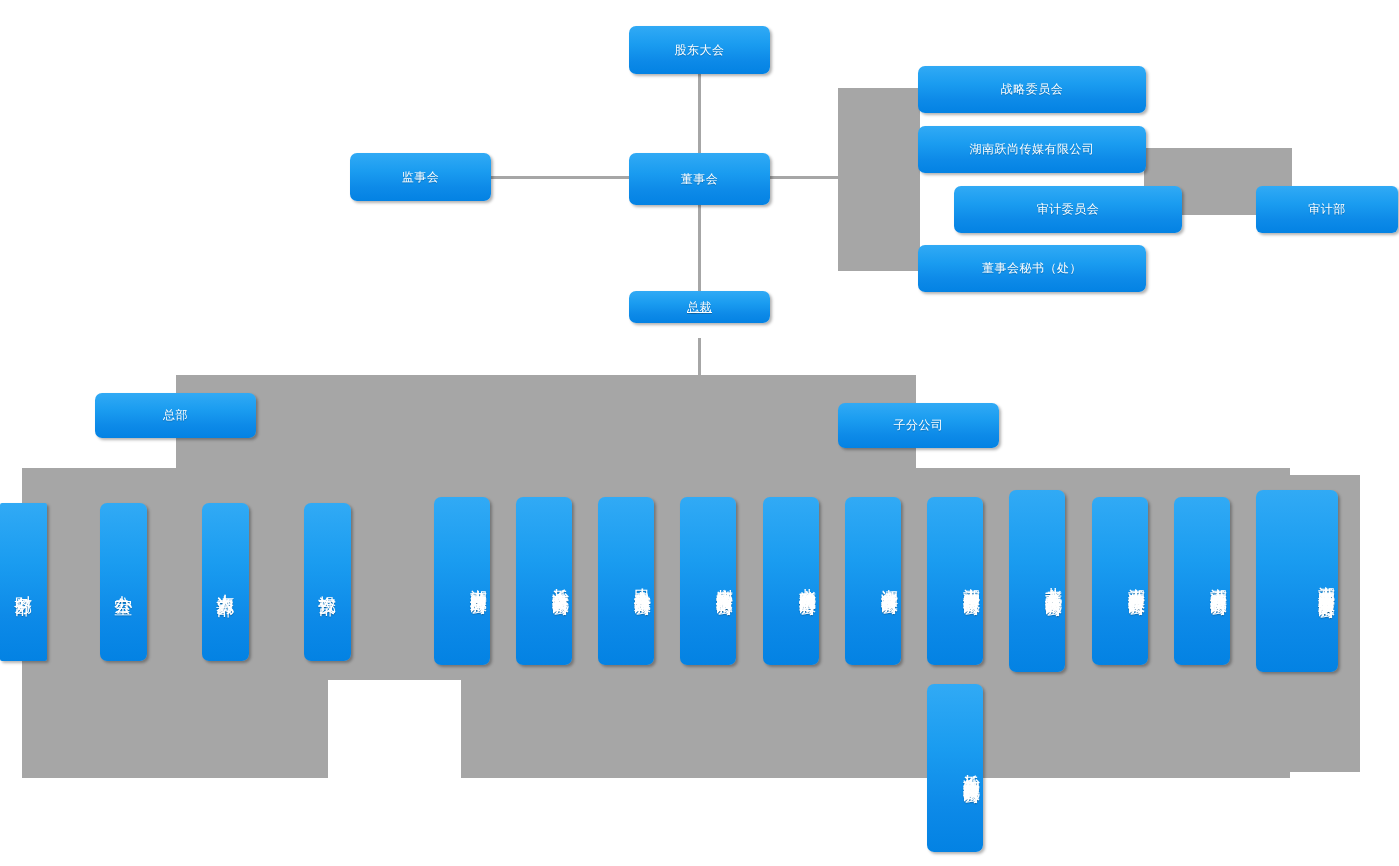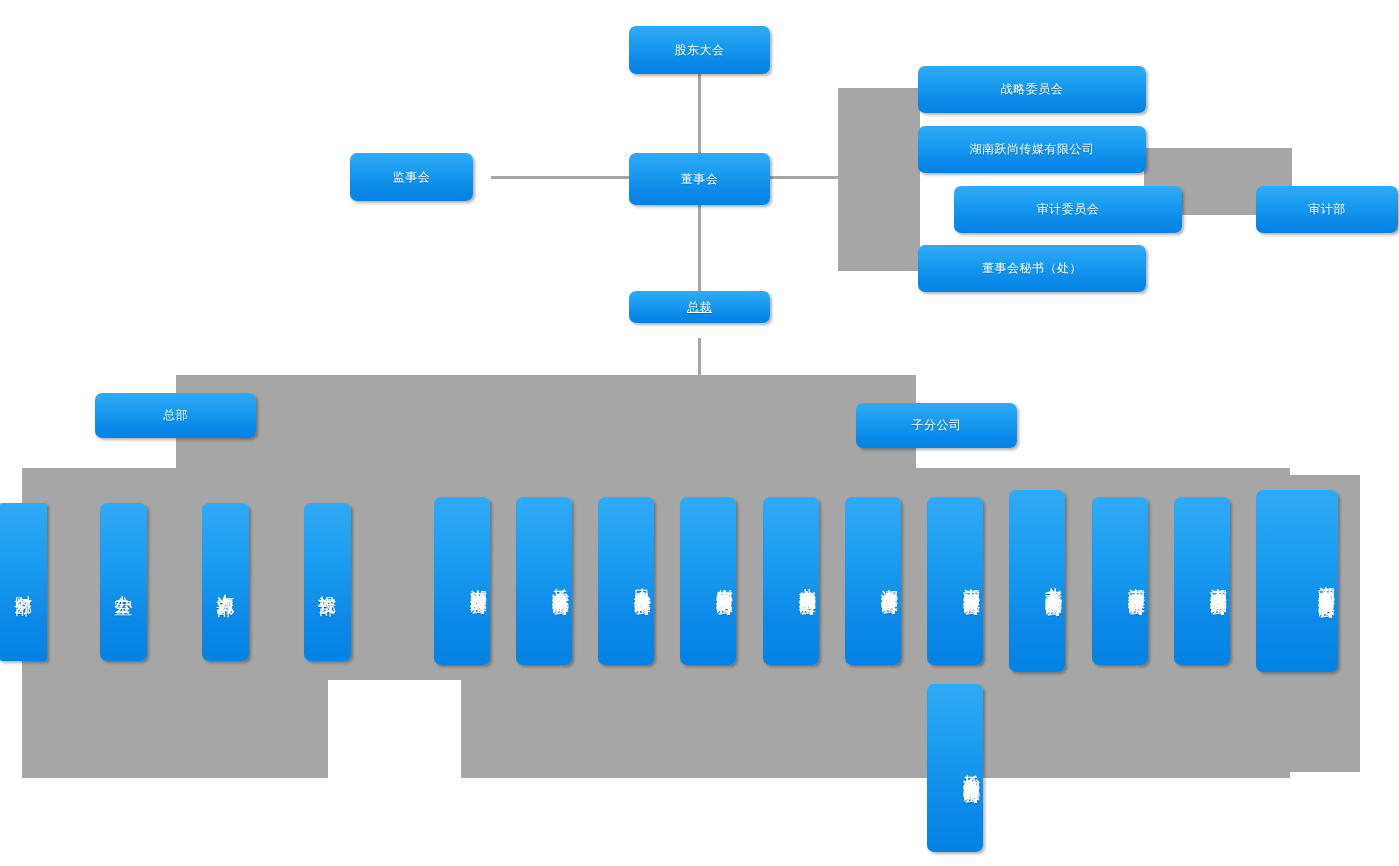--- a/index.html
+++ b/index.html
@@ -104,35 +104,35 @@
   <div style="position:absolute; left:328px; top:680px; width:133px; height:100px; background:#ffffff; z-index:2;"></div>
 
   <div class="line-v" style="left:698px; top:74px; height:80px;"></div>
   <div class="line-h" style="left:491px; top:176px; width:140px;"></div>
   <div class="line-h" style="left:769px; top:176px; width:72px;"></div>
   <div class="line-v" style="left:698px; top:200px; height:92px;"></div>
   <div class="line-v" style="left:698px; top:338px; height:40px;"></div>
 
   <div class="box h" style="left:629px; top:26px; width:141px; height:48px;">股东大会</div>
 
-  <div class="box h" style="left:350px; top:153px; width:123px; height:48px;">监事会</div>
+  <div class="box h" style="left:350px; top:153px; width:141px; height:48px;">监事会</div>
 
   <div class="box h" style="left:629px; top:153px; width:141px; height:52px;">董事会</div>
 
   <div class="box h" style="left:629px; top:291px; width:141px; height:32px;text-decoration:underline;">总裁</div>
 
   <div class="box h" style="left:918px; top:66px; width:228px; height:47px;">战略委员会</div>
   <div class="box h" style="left:918px; top:126px; width:228px; height:47px;">湖南跃尚传媒有限公司</div>
   <div class="box h" style="left:918px; top:186px; width:228px; height:47px;margin-left:36px;">审计委员会</div>
   <div class="box h" style="left:918px; top:245px; width:228px; height:47px;">董事会秘书（处）</div>
 
-  <div class="box h" style="left:1256px; top:186px; width:142px; height:47px;">审计部</div>
+  <div class="box h" style="left:1256px; top:186px; width:142px; height:47px;border-radius:6px;">审计部</div>
 
   <div class="box sq h" style="left:95px; top:393px; width:161px; height:45px;border-radius:7px;">总部</div>
-  <div class="box h" style="left:856px; top:403px; width:161px; height:45px;">子分公司</div>
+  <div class="box h" style="left:838px; top:403px; width:161px; height:45px;">子分公司</div>
 
   <div class="box sq vdept" style="left:0px; top:503px; width:47px; height:158px;">财务部</div>
   <div class="box vdept" style="left:100px; top:503px; width:47px; height:158px;">办公室</div>
   <div class="box vdept" style="left:202px; top:503px; width:47px; height:158px;">人力资源部</div>
   <div class="box vdept" style="left:304px; top:503px; width:47px; height:158px;">投资部</div>
 
   <div class="box v" style="left:434px; top:497px; width:56px; height:168px;">湖南跃尚传媒有限公司</div>
   <div class="box v" style="left:516px; top:497px; width:56px; height:168px;">长沙天舟文化科技有限公司</div>
   <div class="box v" style="left:598px; top:497px; width:56px; height:168px;">人民今典科教传媒有限公司</div>
   <div class="box v" style="left:680px; top:497px; width:56px; height:168px;">广州游爱网络技术有限公司</div>

